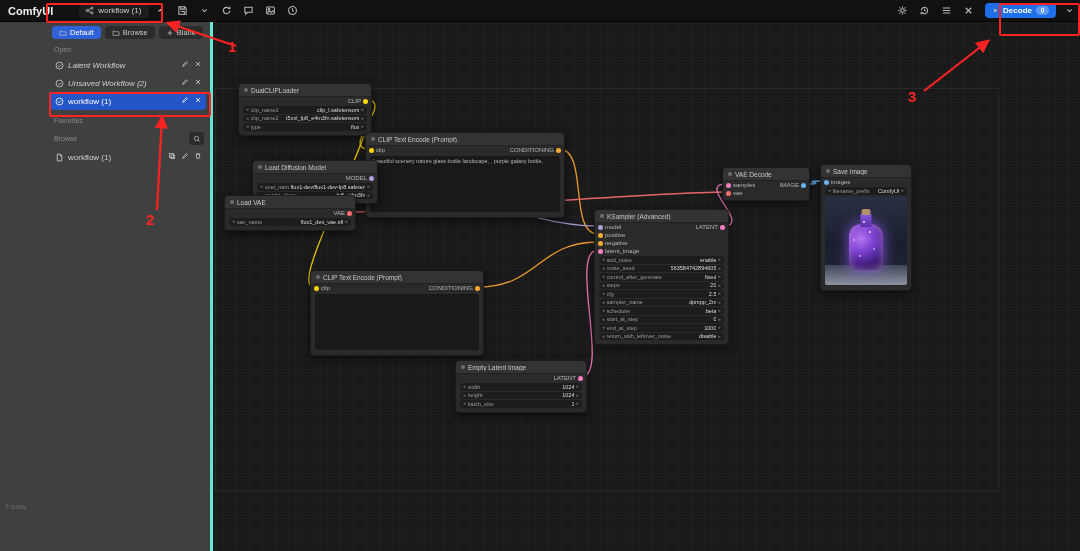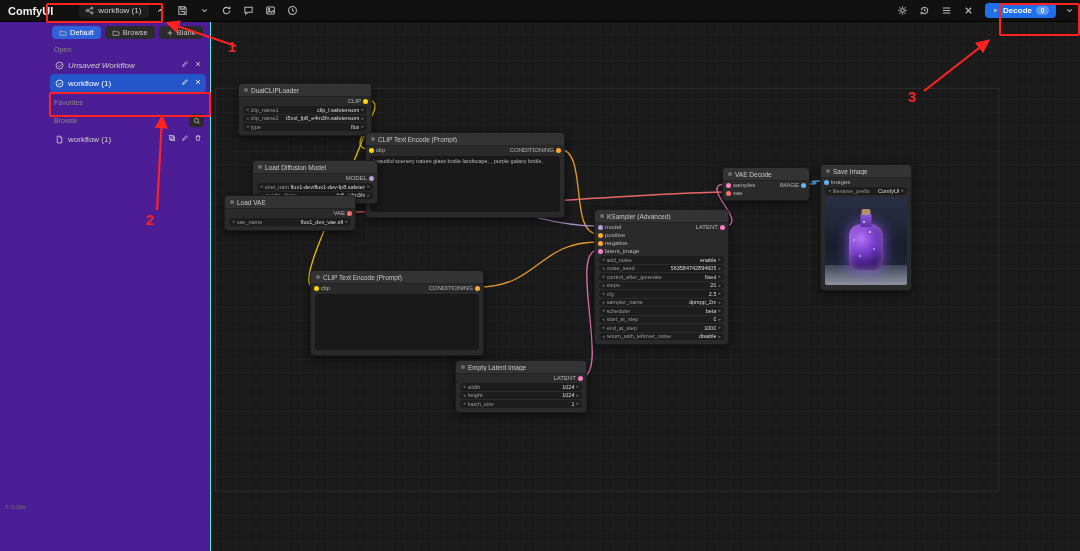--- a/index.html
+++ b/index.html
@@ -17,22 +17,22 @@
   .tbic{width:16px;height:16px;margin:0 3px;border-radius:3px;}
   .tbic svg{width:11px;height:11px;}
   .tbic.sm svg{width:9px;height:9px;}
   .tb-spacer{flex:1;}
   .queue-btn{display:flex;align-items:center;gap:4px;background:#1f6feb;color:#fff;
     border-radius:4px;height:15px;padding:0 7px;font-size:8px;font-weight:bold;margin:0 2px 0 6px;}
   .queue-btn .ic svg{width:7px;height:7px;}
   .badge{background:rgba(255,255,255,.28);border-radius:7px;min-width:9px;height:9px;
     font-size:6.5px;display:flex;align-items:center;justify-content:center;padding:0 2px;font-weight:bold;}
   
-  .sidebar{position:absolute;left:0;top:21px;width:210px;height:530px;background:#4c1d95;
-    border-right:1px solid #5eead4;z-index:20;}
+  .sidebar{position:absolute;left:0;top:21px;width:210px;height:530px;background:#404040;
+    border-right:3px solid #5eead4;z-index:20;}
   .sb-inner{position:absolute;left:48px;top:0;width:160px;}
   .sb-tabs{display:flex;gap:4px;margin:5px 2px 4px 4px;}
   .sb-tab{display:flex;align-items:center;gap:3px;background:#2b2b2b;color:#c9c9c9;
     border-radius:4px;height:13px;padding:0 7px;font-size:7.5px;}
   .sb-tab.active{background:#2f62d8;color:#fff;}
   .sb-tab svg{width:8px;height:8px;}
   .sb-section{color:#8a8a8a;font-size:7px;margin:7px 0 3px 6px;}
   .sb-item{display:flex;align-items:center;gap:4px;height:18px;padding:0 4px 0 5px;
     border-radius:4px;margin:0 2px;color:#cfcfcf;font-size:8px;}
   .sb-item.active{background:#2456c9;color:#fff;}
@@ -532,21 +532,38 @@
       </div>
       <div class="sb-section">Open</div>
       <div id="open-list">
           <div class="sb-item">
             <span class="sb-ic">
               <svg viewBox="0 0 12 12" fill="none" stroke="currentColor" stroke-width="1.1">
                 <circle cx="6" cy="6" r="4.6"></circle>
                 <path d="M4 6.2l1.5 1.5 2.8-3"></path>
               </svg>
             </span>
-            <span class="sb-item-label em">Unsaved Workflow</span>
+            <span class="sb-item-label em">Latent Workflow</span>
+            <span class="sb-acts">
+              <span class="sb-act"><svg viewBox="0 0 12 12" fill="none" stroke="currentColor" stroke-width="1.1">
+                  <path d="M2.5 9.5l.5-2 5-5 1.5 1.5-5 5-2 .5z"></path>
+                </svg></span>
+              <span class="sb-act"><svg viewBox="0 0 12 12" fill="none" stroke="currentColor" stroke-width="1.2">
+                  <path d="M3 3l6 6M9 3l-6 6"></path>
+                </svg></span>
+            </span>
+          </div>
+          <div class="sb-item">
+            <span class="sb-ic">
+              <svg viewBox="0 0 12 12" fill="none" stroke="currentColor" stroke-width="1.1">
+                <circle cx="6" cy="6" r="4.6"></circle>
+                <path d="M4 6.2l1.5 1.5 2.8-3"></path>
+              </svg>
+            </span>
+            <span class="sb-item-label em">Unsaved Workflow (2)</span>
             <span class="sb-acts">
               <span class="sb-act"><svg viewBox="0 0 12 12" fill="none" stroke="currentColor" stroke-width="1.1">
                   <path d="M2.5 9.5l.5-2 5-5 1.5 1.5-5 5-2 .5z"></path>
                 </svg></span>
               <span class="sb-act"><svg viewBox="0 0 12 12" fill="none" stroke="currentColor" stroke-width="1.2">
                   <path d="M3 3l6 6M9 3l-6 6"></path>
                 </svg></span>
             </span>
           </div>
           <div class="sb-item active">

